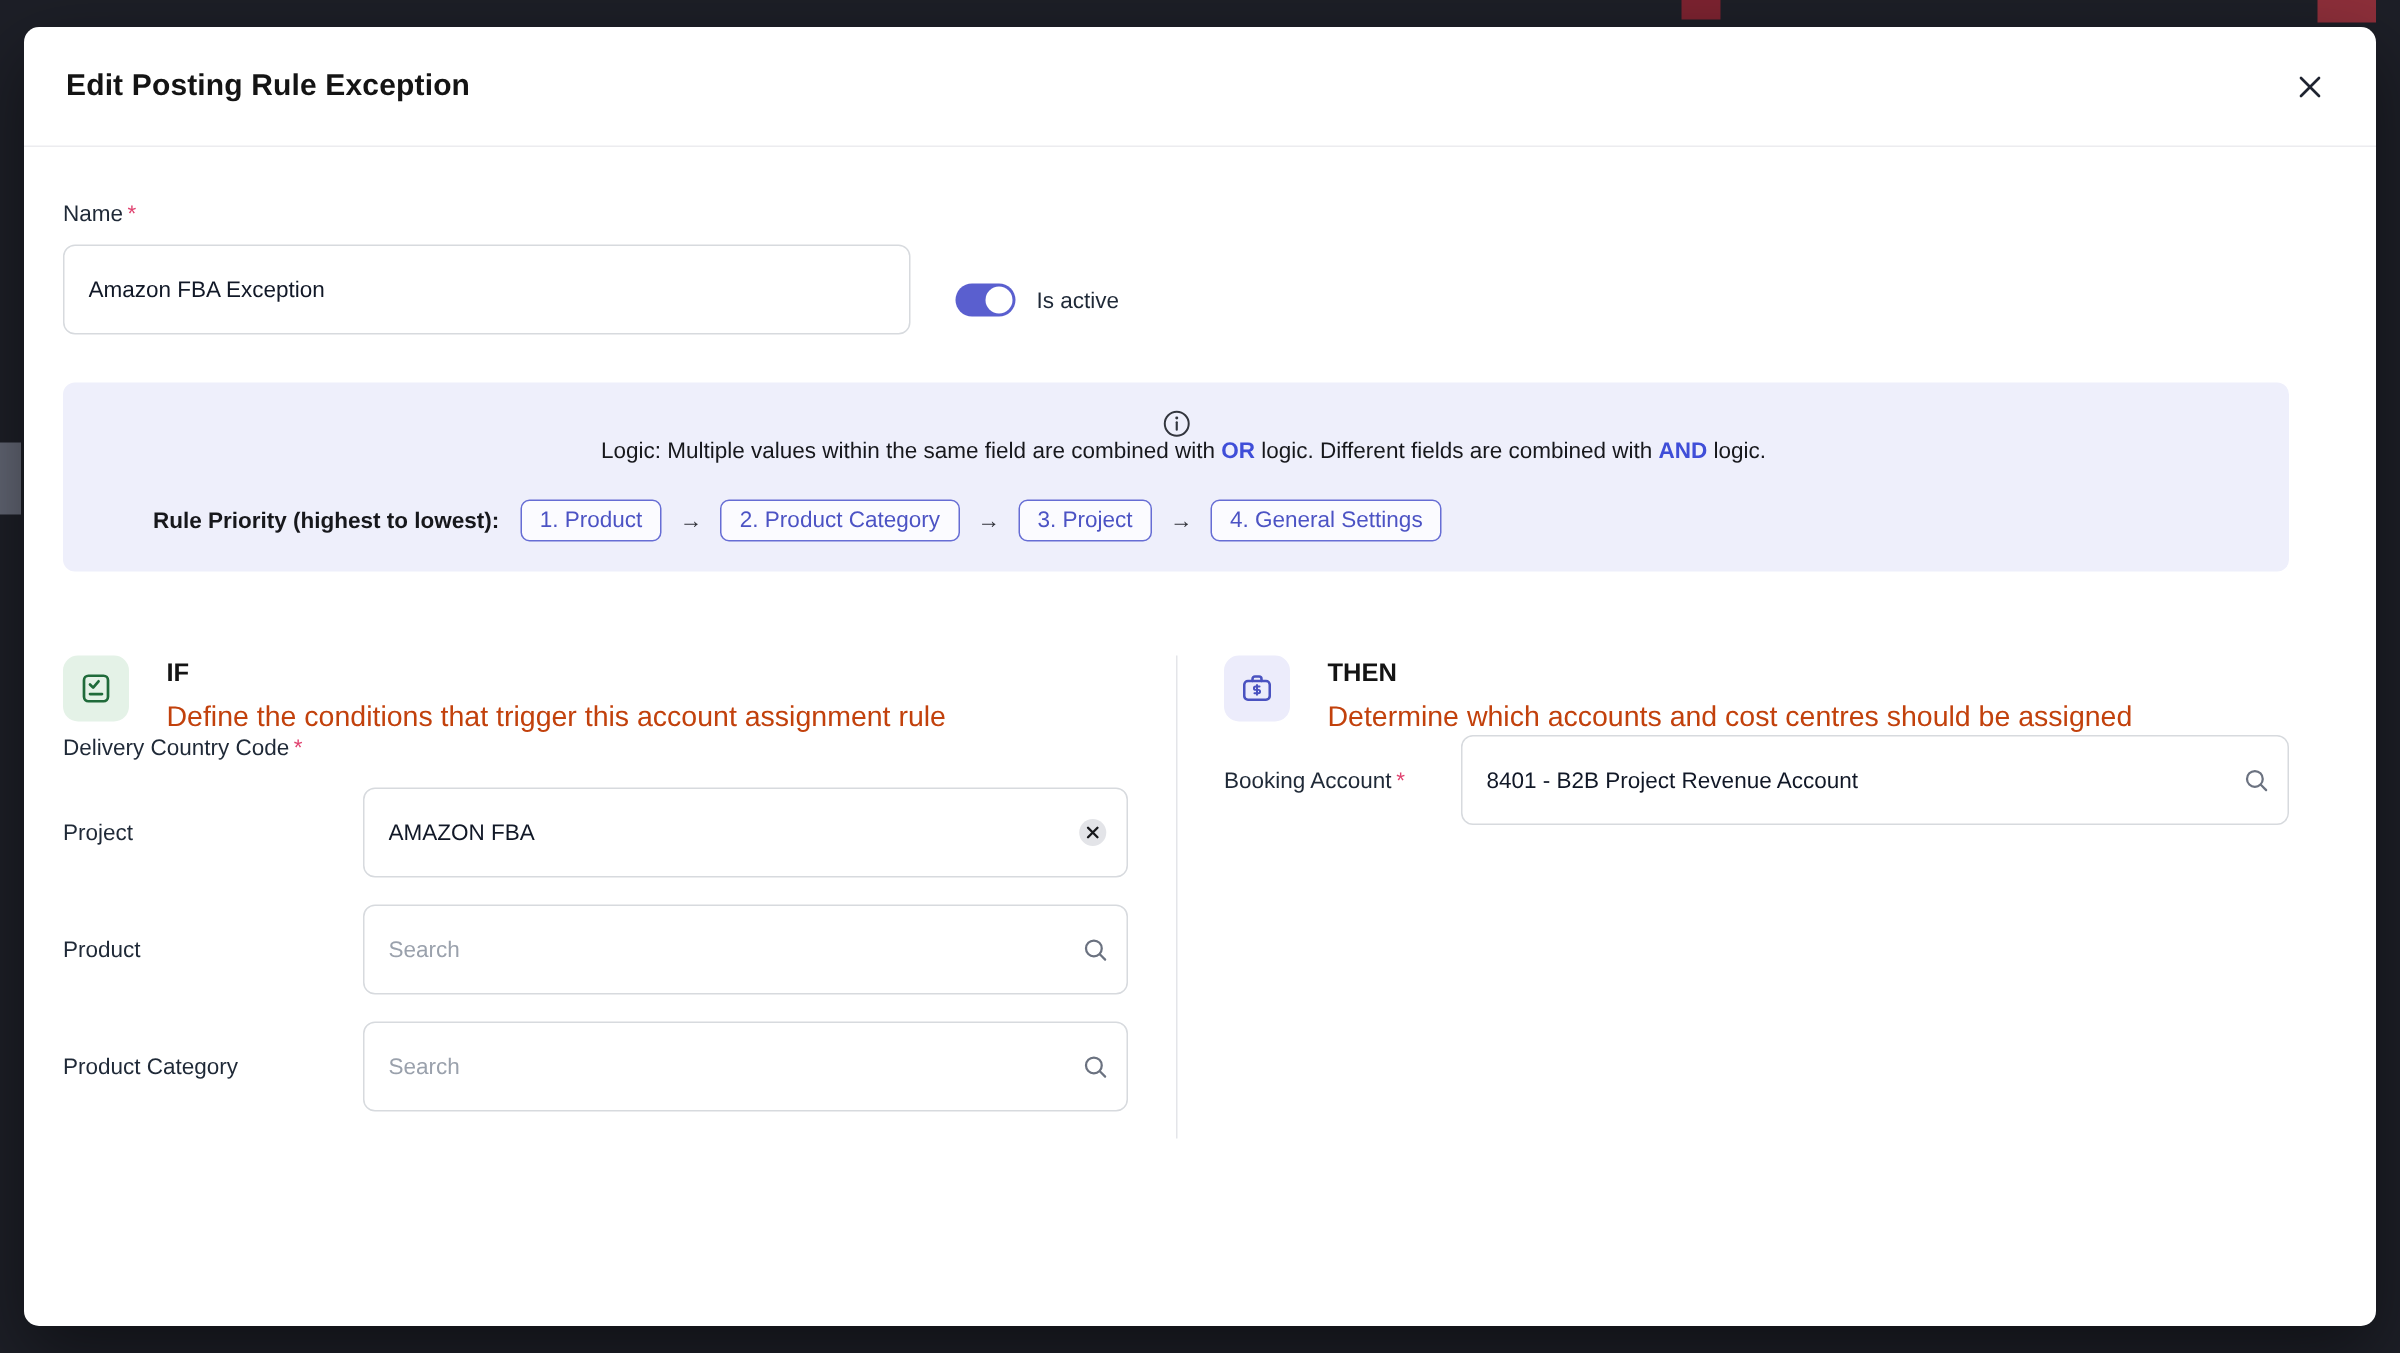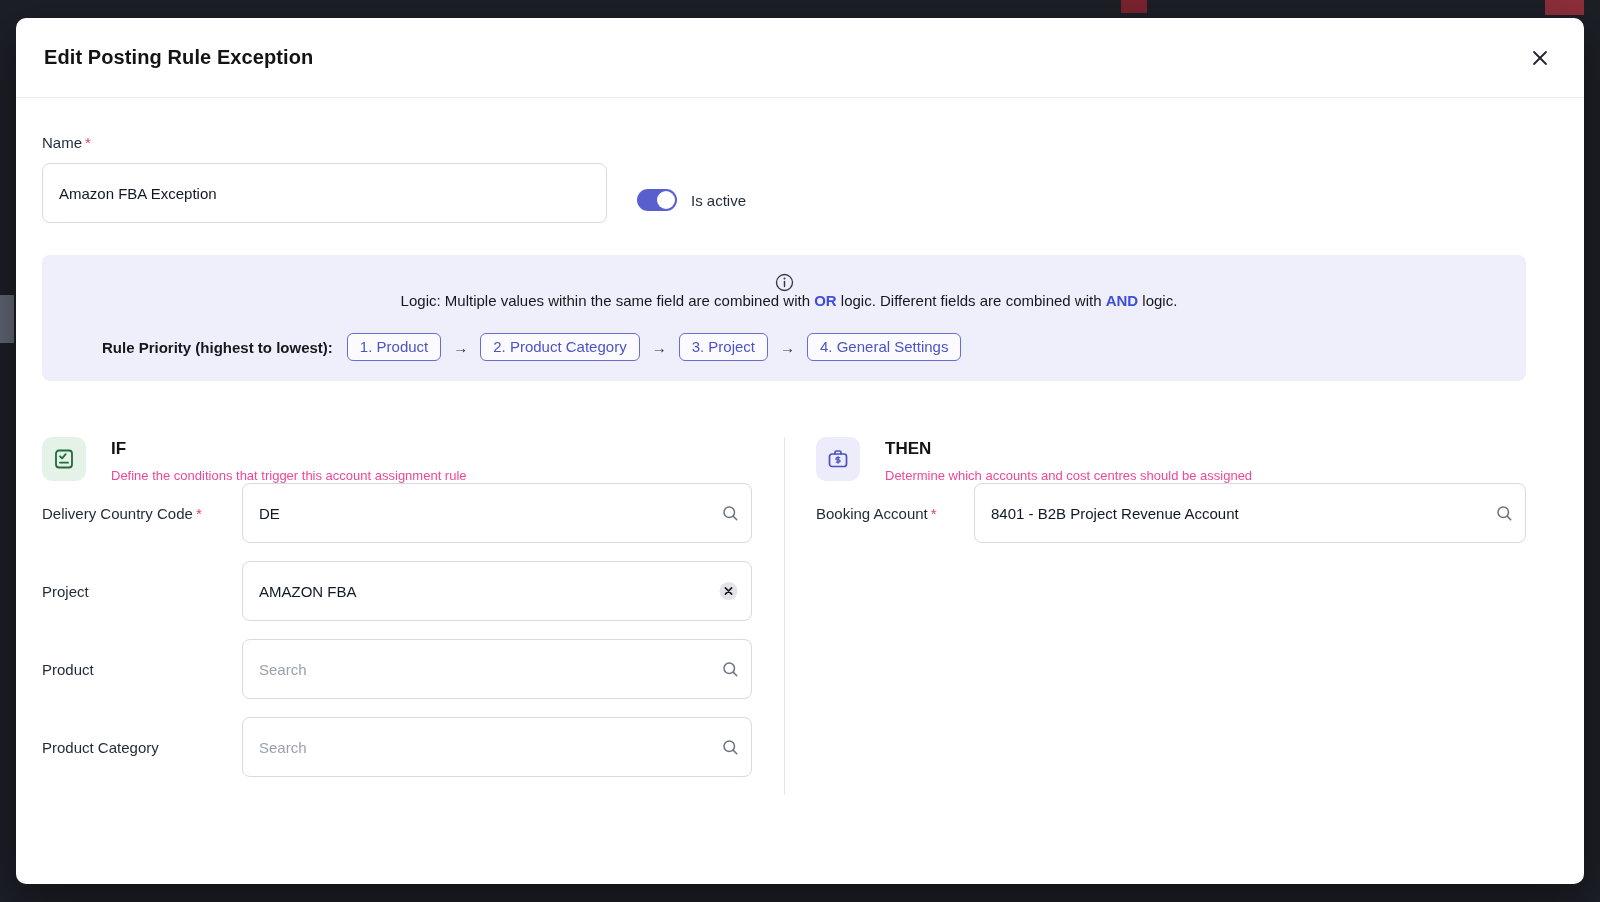--- a/index.html
+++ b/index.html
@@ -81,21 +81,21 @@
 
   .section-head { display:flex; align-items:flex-start; }
   .section-icon {
     width:44px; height:44px; border-radius:10px; display:flex;
     align-items:center; justify-content:center; flex:0 0 auto;
   }
   .if-icon-bg { background:#e4f2e7; }
   .then-icon-bg { background:#ececfb; }
   .section-head-text { margin-left:25px; padding-top:2px; }
   .section-heading { font-size:17px; font-weight:700; color:#141414; }
-  .section-desc { font-size:13px; color:#ec4899; margin-top:9px; }
+  .section-desc { font-size:19px; color:#c2410c; margin-top:9px; }
 
   .field-row { display:flex; align-items:center; margin-bottom:18px; }
   .field-label { flex:0 0 200px; font-size:15px; color:#1f2937; padding-right:10px; }
   .col-then .field-label { flex:0 0 158px; }
   .input-wrap { flex:1 1 auto; position:relative; }
   .input-icon {
     position:absolute; right:13px; top:50%; transform:translateY(-50%);
     display:flex; align-items:center; background:none; border:none; padding:0;
   }
   button.input-icon { cursor:pointer; }
@@ -182,29 +182,20 @@
             </svg>
           </div>
           <div class="section-head-text">
             <div class="section-heading">IF</div>
             <div class="section-desc">Define the conditions that trigger this account assignment rule</div>
           </div>
         </div>
 
         <div class="field-row">
           <div class="field-label"><span>Delivery Country Code</span><span class="req">*</span></div>
-          <div class="input-wrap">
-            <input class="text-input" type="text" value="DE" style="">
-            <span class="input-icon">
-              <svg width="18" height="18" viewBox="0 0 24 24" fill="none" stroke="#6b7280" stroke-width="2" stroke-linecap="round">
-                  <circle cx="11" cy="11" r="7"></circle>
-                  <line x1="16.5" y1="16.5" x2="21" y2="21"></line>
-                </svg>
-            </span>
-          </div>
         </div>
 
         <div class="field-row">
           <div class="field-label"><span>Project</span></div>
           <div class="input-wrap">
             <input class="text-input" type="text" value="AMAZON FBA" style="">
             <button class="input-icon">
               <svg width="21" height="21" viewBox="0 0 20 20">
                   <circle cx="10" cy="10" r="8.6" fill="#e3e4e8"></circle>
                   <path d="M7 7 L13 13 M13 7 L7 13" stroke="#17181c" stroke-width="1.5" stroke-linecap="round"></path>

